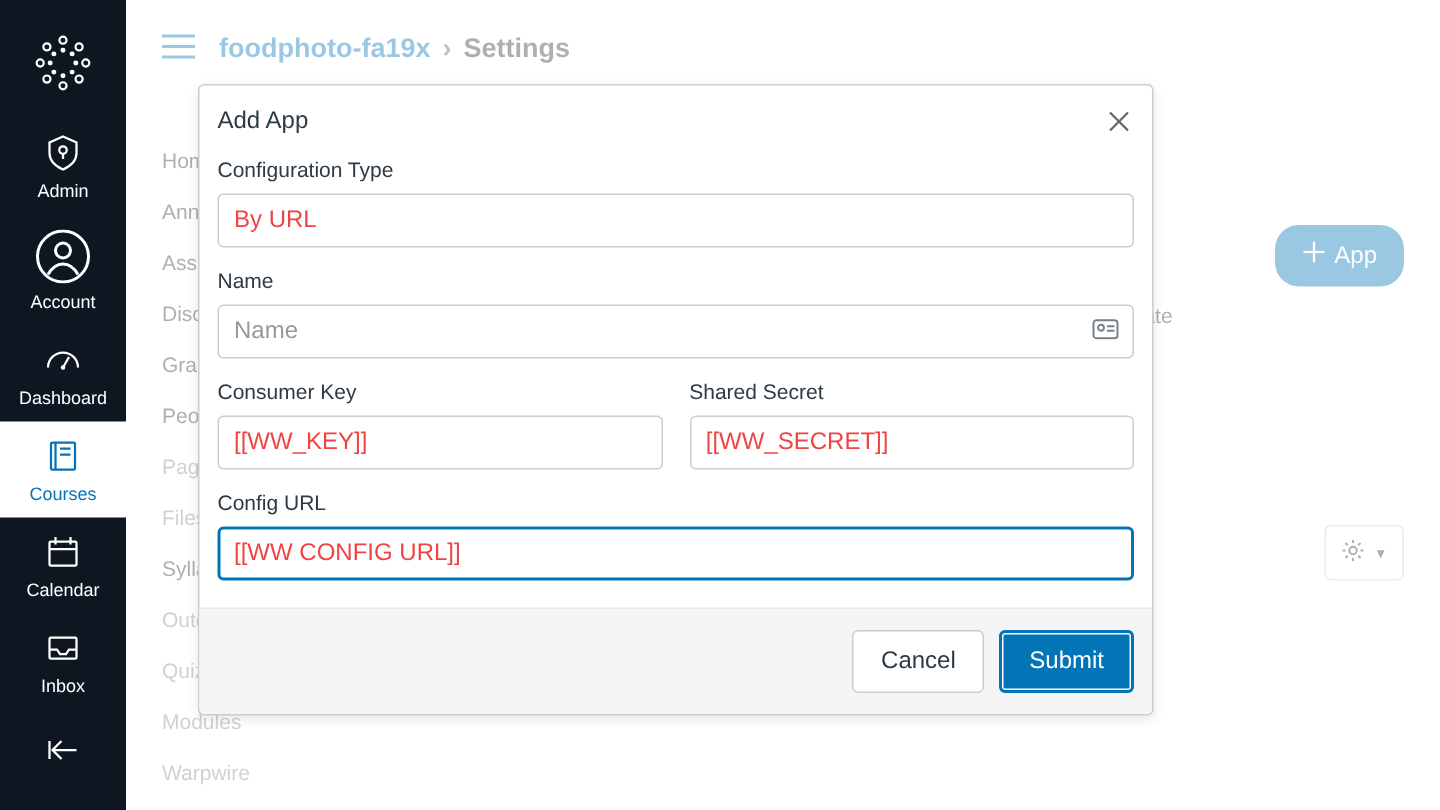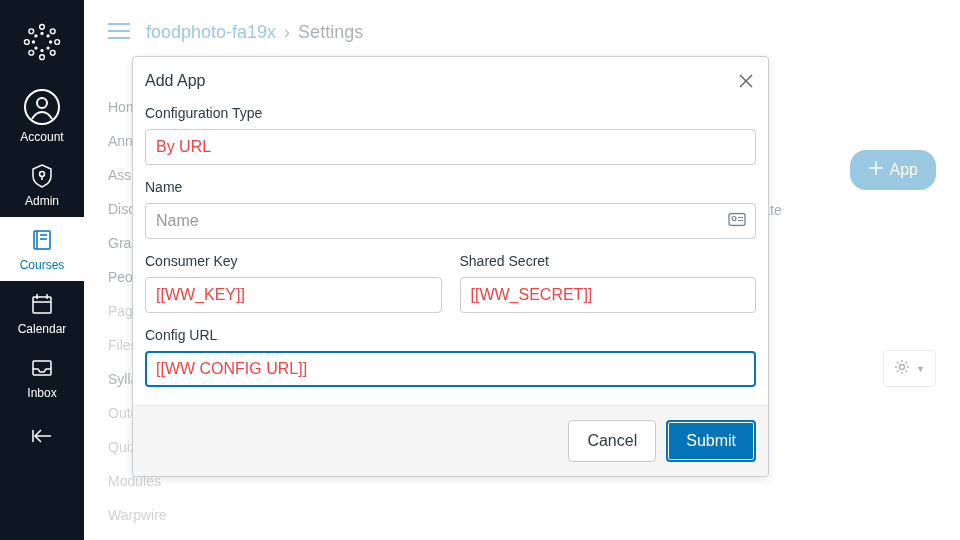--- a/index.html
+++ b/index.html
@@ -9,21 +9,21 @@
     .sidebar-logo { width: 38px; height: 38px; margin-top: 23px; margin-bottom: 18px; }
     .sidebar-logo svg { width: 100%; height: 100%; }
     .nav-item { width: 84px; display: flex; flex-direction: column; align-items: center; padding: 10px 0 9px; color: #fff; font-size: 12px; cursor: pointer; }
     .nav-item.active { background: #fff; color: #0374B5; }
     .nav-item .icon { width: 26px; height: 26px; display: flex; align-items: center; justify-content: center; margin-bottom: 5px; }
     .nav-item.account .icon { width: 36px; height: 36px; }
     
     .main { position: absolute; left: 84px; top: 0; right: 0; height: 540px; padding: 0 24px; }
     .topbar { display: flex; align-items: center; height: 64px; gap: 16px; }
     .hamburger { cursor: pointer; color: #0374B5; }
-    .breadcrumb { display: flex; align-items: center; gap: 8px; font-size: 18px; }
+    .breadcrumb { display: flex; align-items: center; gap: 8px; font-size: 18px; font-weight: bold; }
     .breadcrumb .course { color: #0374B5; cursor: pointer; }
     .breadcrumb .sep { color: #666; }
     .breadcrumb .current { color: #2D3B45; }
     
     .coursenav { position: absolute; left: 24px; top: 90px; width: 170px; }
     .coursenav-item { padding: 9px 0; font-size: 14px; color: #2D3B45; cursor: pointer; }
     .coursenav-item.disabled { color: #878D92; }
     
     .content-right { position: absolute; left: 210px; top: 150px; right: 24px; }
     .app-btn { position: absolute; right: 0; top: 0; background: #0374B5; color: #fff; border: none; border-radius: 16px; padding: 10px 18px; font-size: 16px; cursor: pointer; display: flex; align-items: center; gap: 6px; }
@@ -70,39 +70,49 @@
           <circle cx="20" cy="29" r="1" fill="#fff"></circle>
           <circle cx="11" cy="20" r="1" fill="#fff"></circle>
           <circle cx="29" cy="20" r="1" fill="#fff"></circle>
           <circle cx="13.6" cy="13.6" r="1" fill="#fff"></circle>
           <circle cx="26.4" cy="13.6" r="1" fill="#fff"></circle>
           <circle cx="13.6" cy="26.4" r="1" fill="#fff"></circle>
           <circle cx="26.4" cy="26.4" r="1" fill="#fff"></circle>
         </g>
       </svg>
   </div>
+  <div class="nav-item">
+    <span class="icon">
+        <svg width="26" height="26" viewBox="0 0 26 26">
+          <path d="M13 2 L22 6 L22 13 Q22 20 13 24 Q4 20 4 13 L4 6 Z" fill="none" stroke="#fff" stroke-width="1.5"></path>
+          <circle cx="13" cy="11" r="2.5" fill="none" stroke="#fff" stroke-width="1.5"></circle>
+          <path d="M13 13.5 L13 17" stroke="#fff" stroke-width="1.5"></path>
+        </svg>
+      </span>
+    <span>Admin</span>
+  </div>
   <div class="nav-item account">
     <span class="icon">
         <svg width="36" height="36" viewBox="0 0 36 36">
           <circle cx="18" cy="18" r="17" fill="none" stroke="#fff" stroke-width="2"></circle>
           <circle cx="18" cy="14" r="5" fill="none" stroke="#fff" stroke-width="2"></circle>
           <path d="M8 30 Q12 23 18 23 Q24 23 28 30" fill="none" stroke="#fff" stroke-width="2"></path>
         </svg>
       </span>
     <span>Account</span>
   </div>
   <div class="nav-item">
     <span class="icon">
         <svg width="26" height="26" viewBox="0 0 26 26">
-          <path d="M13 2 L22 6 L22 13 Q22 20 13 24 Q4 20 4 13 L4 6 Z" fill="none" stroke="#fff" stroke-width="1.5"></path>
-          <circle cx="13" cy="11" r="2.5" fill="none" stroke="#fff" stroke-width="1.5"></circle>
-          <path d="M13 13.5 L13 17" stroke="#fff" stroke-width="1.5"></path>
-        </svg>
-      </span>
-    <span>Admin</span>
+          <path d="M3 18 A10 10 0 0 1 23 18" fill="none" stroke="#fff" stroke-width="1.5"></path>
+          <line x1="13" y1="18" x2="17" y2="11" stroke="#fff" stroke-width="1.5"></line>
+          <circle cx="13" cy="18" r="1.5" fill="#fff"></circle>
+        </svg>
+      </span>
+    <span>Dashboard</span>
   </div>
   <div class="nav-item active">
     <span class="icon">
         <svg width="26" height="26" viewBox="0 0 26 26">
           <rect x="5" y="4" width="16" height="18" rx="1" fill="none" stroke="#0374B5" stroke-width="1.5"></rect>
           <line x1="8" y1="4" x2="8" y2="22" stroke="#0374B5" stroke-width="1.5"></line>
           <line x1="11" y1="8" x2="18" y2="8" stroke="#0374B5" stroke-width="1.5"></line>
           <line x1="11" y1="12" x2="18" y2="12" stroke="#0374B5" stroke-width="1.5"></line>
         </svg>
       </span>

